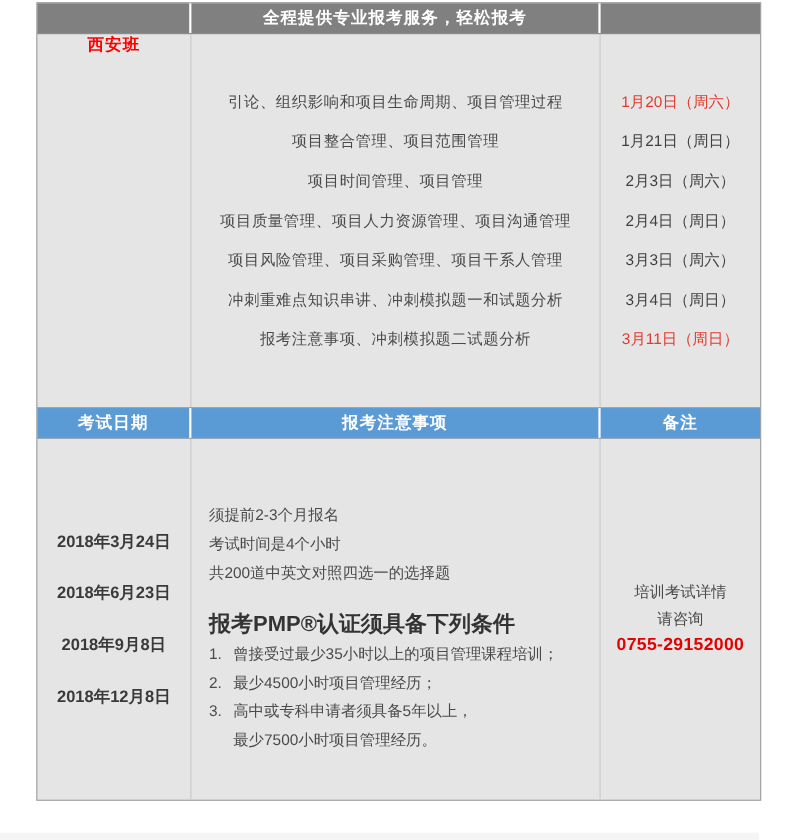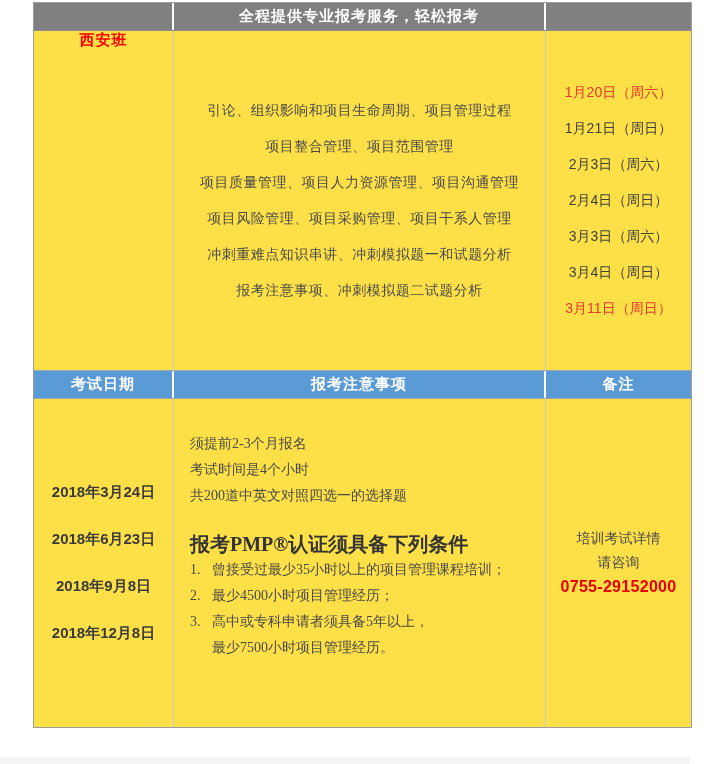--- a/index.html
+++ b/index.html
@@ -1,21 +1,21 @@
 <!DOCTYPE html>
 <html><head>
 <meta charset="utf-8">
 <style>
   * { margin:0; padding:0; box-sizing:border-box; }
   html,body { width:721px; height:764px; background:#ffffff; overflow:hidden;
     font-family:"Liberation Sans","DejaVu Sans",sans-serif; }
   .page { position:relative; width:721px; height:764px; background:#fff; }
 
   .tbl { position:absolute; left:33px; top:2px; width:659px;
-         border:1px solid #9e9e9e; background:#fde047; }
+         border:1px solid #9e9e9e; background:#e5e5e5; }
 
   .row { display:flex; width:100%; }
   .c1 { width:140px; flex:0 0 140px; }
   .c2 { width:372px; flex:0 0 372px; }
   .c3 { flex:1 1 auto; }
 
   
   .row-gray { background:#808080; height:28px; border-bottom:1px solid #8c8c8c; }
   .row-blue { background:#5b9bd5; height:29px; border-top:1px solid #9aa7b4; border-bottom:1px solid #9aa7b4; }
   .row-gray .cell, .row-blue .cell {
@@ -35,21 +35,21 @@
     font-size:14px; color:#3f3f3f; }
   .date-line.red { color:#e23a2e; }
 
   
   .row-bottom { height:328px; }
   .row-bottom .c1, .row-bottom .c2 { border-right:1px solid #c9c9c9; }
   .exam-dates { display:flex; flex-direction:column; justify-content:center; align-items:center; }
   .exam-date { height:47px; display:flex; align-items:center;
     font-size:15px; font-weight:bold; color:#3a3a3a; }
 
-  .notes-cell { padding:32px 14px 0 16px; color:#4a4a4a; font-size:14px;font-family:Liberation Serif, serif; }
+  .notes-cell { padding:56px 14px 0 16px; color:#4a4a4a; font-size:14px; }
   .notes-cell .nline { line-height:26px; }
   .req-title { margin-top:22px; line-height:26px; font-weight:bold; color:#333; font-size:20px; }
   .req-item { display:flex; line-height:26px; }
   .req-num { width:22px; flex:0 0 22px; }
   .req-body { flex:1; }
 
   .contact-cell { display:flex; flex-direction:column; justify-content:center;
     align-items:center; font-size:14px; color:#4a4a4a; }
   .contact-cell .cl { line-height:24px; }
   .phone { color:#e60000; font-weight:bold; font-size:16px; line-height:26px; letter-spacing:0.3px; }
@@ -69,20 +69,21 @@
       <div class="cell c3"></div>
     </div>
 
     <div class="row row-main">
       <div class="c1 class-cell">
         <span class="class-name">西安班</span>
       </div>
       <div class="c2 lines-col">
         <div class="sched-line">引论、组织影响和项目生命周期、项目管理过程</div>
         <div class="sched-line">项目整合管理、项目范围管理</div>
+        <div class="sched-line">项目时间管理、项目管理</div>
         <div class="sched-line">项目质量管理、项目人力资源管理、项目沟通管理</div>
         <div class="sched-line">项目风险管理、项目采购管理、项目干系人管理</div>
         <div class="sched-line">冲刺重难点知识串讲、冲刺模拟题一和试题分析</div>
         <div class="sched-line">报考注意事项、冲刺模拟题二试题分析</div>
       </div>
       <div class="c3 lines-col">
         <div class="date-line red">1月20日（周六）</div>
         <div class="date-line">1月21日（周日）</div>
         <div class="date-line">2月3日（周六）</div>
         <div class="date-line">2月4日（周日）</div>

